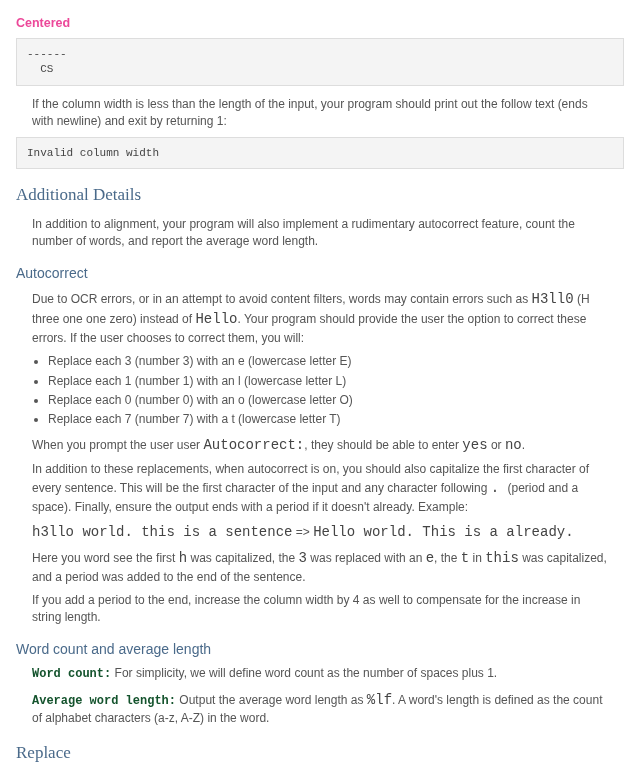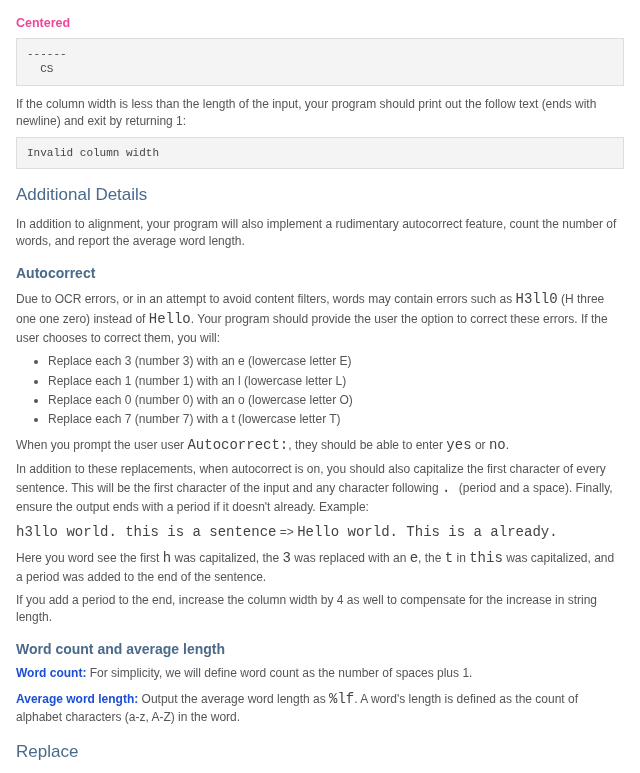--- a/index.html
+++ b/index.html
@@ -17,47 +17,48 @@
     font-size: 12.5px;
     font-weight: 700;
     color: #ec4899;
     margin: 0 0 6px 0;
   }
   h2.big-title {
     font-size: 17px;
     font-weight: 400;
     color: #4a6a8a;
     margin: 14px 0 8px 0;
+    font-family: Liberation Serif, serif;
   }
   h3.sub-title {
     font-size: 14px;
-    font-weight: 700;
+    font-weight: 400;
     color: #4a6a8a;
     margin: 12px 0 6px 0;
   }
-  p { margin: 6px 0; }
+  p { margin: 6px 16px; }
   pre.codeblock {
     background: #f4f4f4;
     border: 1px solid #ddd;
     padding: 8px 10px;
     font-family: "Courier New", Courier, monospace;
     font-size: 11px;
     color: #444;
     white-space: pre;
     margin: 6px 0 10px 0;
     line-height: 1.35;
   }
   code.inline {
     font-family: "Courier New", Courier, monospace;
     font-size: 14px;
     color: #444;
   }
   ul { margin: 6px 0 6px 0; padding-left: 32px; }
   li { margin: 2px 0; }
-  strong { color: #1d4ed8; font-weight: 700; }
+  strong { color: #14532d; font-weight: 700; font-family: Liberation Mono, monospace; }
 </style>
 </head>
 <body>
 
 <h3 class="sec-title">Centered</h3>
 <pre class="codeblock">------
   CS</pre>
 
 <p>If the column width is less than the length of the input, your program should print out the follow text (ends with newline) and exit by returning 1:</p>
 <pre class="codeblock">Invalid column width</pre>

